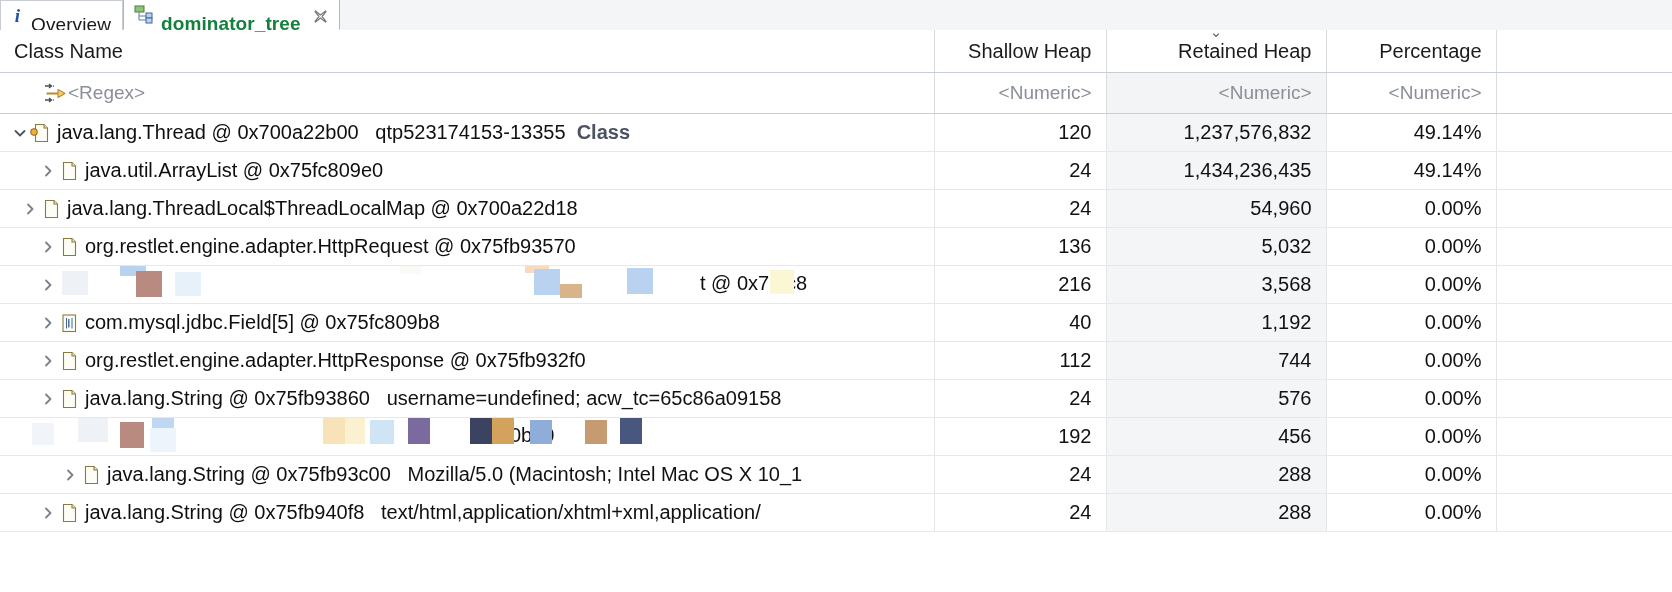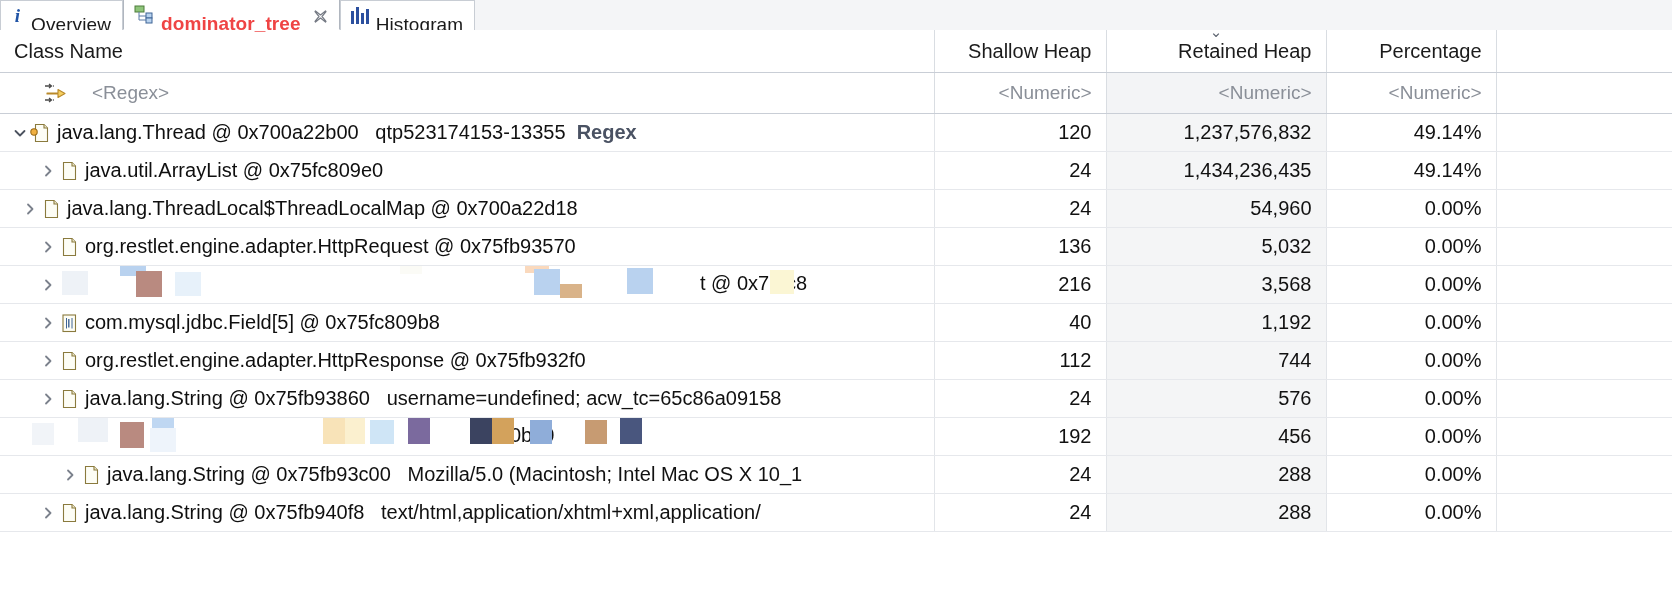--- a/index.html
+++ b/index.html
@@ -29,21 +29,21 @@
     white-space:nowrap;
   }
   .tab.inactive{
     background:#ffffff;
     border-color:#c8cdd4;
     color:#1a1a1a;
   }
   .tab.active{
     background:#ffffff;
     border-color:#b0b6bf;
-    color:#ef4444;
+    color:#15803d;
     font-weight:bold;
     border-bottom:1px solid #ffffff;
     z-index:3;
   }
   .tab .tablabel{letter-spacing:.1px;margin-top:19px;}
   .tab-close{
     margin-left:5px;width:15px;height:15px;display:inline-block;position:relative;
     flex:0 0 auto;
   }
 
@@ -90,21 +90,21 @@
     border-right:1px solid #d9dde2;
     border-bottom:1px solid #c9ced6;
     font-size:19px;
     color:#8a8f98;
     padding:0 14px;
     vertical-align:middle;
     background:#ffffff;
   }
   tr.filterrow td.shade{background:#f3f4f6;}
   td.num{text-align:right;}
-  .regexcell{display:flex;align-items:center;gap:24px;padding-left:30px;}
+  .regexcell{display:flex;align-items:center;gap:0;padding-left:30px;}
   .ico-regex{width:24px;height:22px;position:relative;flex:0 0 auto;}
 
   
   tbody.rows tr{height:37.5px;}
   tbody.rows td{
     border-right:1px solid #e2e5e9;
     border-bottom:1px solid #e6e8ec;
     font-size:20px;
     color:#111;
     padding:0 14px;
@@ -154,29 +154,20 @@
         </svg>
       </span>
       <span class="tablabel">dominator_tree</span>
       <span class="tab-close">
         <svg width="15" height="15" viewBox="0 0 15 15">
           <path d="M2.5 2 L7.5 6 L12.5 2 L13 2.6 L9 7.5 L13 12.4 L12.5 13 L7.5 9 L2.5 13 L2 12.4 L6 7.5 L2 2.6 Z" fill="none" stroke="#767b85" stroke-width="1.2" stroke-linejoin="round"></path>
         </svg>
       </span>
     </div>
 
-    <div class="tab inactive">
-      <span class="ico ico-hist">
-        <i style="height:13px"></i>
-          <i style="height:17px"></i>
-          <i style="height:11px"></i>
-          <i style="height:15px"></i>
-      </span>
-      <span class="tablabel">Histogram</span>
-    </div>
 
   </div>
 
   <div class="tablewrap">
     <table class="grid">
       <colgroup>
         <col class="c-name">
           <col class="c-shallow">
           <col class="c-retain">
           <col class="c-pct">
@@ -230,21 +221,21 @@
               <span class="ico-obj">
                 <svg width="20" height="22" viewBox="0 0 20 22">
                   <path d="M5.5 2.5 H14 L17.5 6 V19.5 H5.5 Z" fill="#fdfdf5" stroke="#8a7a3d" stroke-width="1.1"></path>
                   <path d="M14 2.5 V6 H17.5" fill="#efead0" stroke="#8a7a3d" stroke-width="1.1"></path>
                   <circle cx="4" cy="10" r="3.2" fill="#f0b040" stroke="#9a6a15" stroke-width="1.1"></circle>
                 </svg>
               </span>
               <span class="label">
                 <span>java.lang.Thread @ 0x700a22b00</span>
                 <span>&nbsp;&nbsp;</span><span class="extra">qtp523174153-13355</span>
-                <span>&nbsp;</span><span class="bold">Regex</span>
+                <span>&nbsp;</span><span class="bold">Class</span>
               </span>
             </div>
           </td>
           <td class="num">120</td>
           <td class="num shade">1,237,576,832</td>
           <td class="num">49.14%</td>
           <td></td>
         </tr>
 
         <tr>

